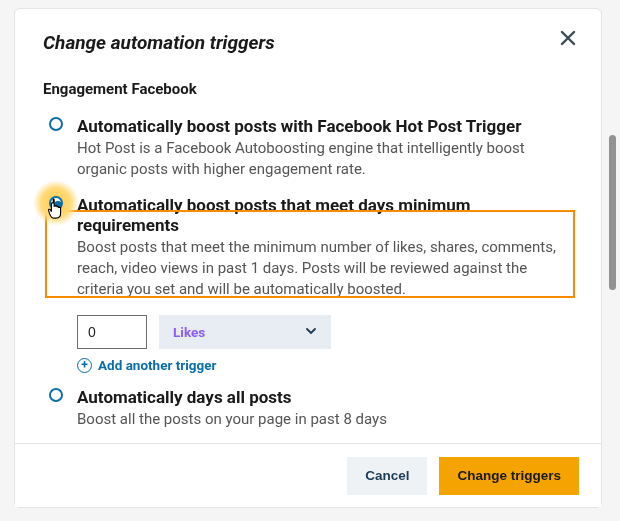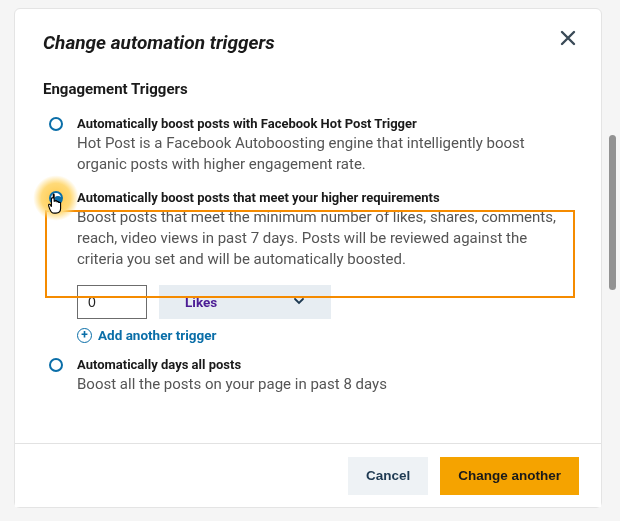--- a/index.html
+++ b/index.html
@@ -91,21 +91,21 @@
   }
   .cursor-hand {
     position:absolute;
     left: -4px;
     top: 6px;
     z-index:3;
     pointer-events:none;
   }
   .cursor-hand svg { width:22px; height:24px; }
   .opt-title {
-    font-size: 13px;
+    font-size: 17px;
     font-weight: 700;
     color: #1a1a1a;
     margin-bottom: 2px;
   }
   .opt-desc {
     font-size: 15px;
     color: #555;
     line-height: 1.38;
   }
   .highlight-box {
@@ -131,24 +131,24 @@
     font-size: 14px;
     color:#222;
   }
   .metric-select {
     width: 172px;
     height: 34px;
     background:#e7edf2;
     display:flex;
     align-items:center;
     justify-content:space-between;
-    padding: 0 26px;
+    padding: 0 14px;
     font-size: 13.5px;
     font-weight:700;
-    color:#4c1d95;
+    color:#8b5cf6;
     cursor:pointer;
   }
   .metric-select .chev { color:#1e3a52; }
   .add-trigger {
     margin: 4px 0 10px 28px;
     display:flex;
     align-items:center;
     gap:6px;
     color:#0a6ea8;
     font-size: 13.5px;
@@ -195,40 +195,40 @@
 <div class="modal">
 
   <div class="close-btn">
     <svg viewBox="0 0 16 16">
         <path d="M2 2 L14 14 M14 2 L2 14" stroke="#3a4a57" stroke-width="2.4" stroke-linecap="round"></path>
       </svg>
   </div>
 
   <h1 class="dialog-title">Change automation triggers</h1>
 
-  <h2 class="section-title">Engagement Triggers</h2>
+  <h2 class="section-title">Engagement Facebook</h2>
 
   <div class="options">
 
     <div class="option">
       <div class="radio"></div>
       <div class="opt-title">Automatically boost posts with Facebook Hot Post Trigger</div>
       <div class="opt-desc">Hot Post is a Facebook Autoboosting engine that intelligently boost organic posts with higher engagement rate.</div>
     </div>
 
     <div class="option" style="padding-bottom:6px;">
       <div class="click-glow"></div>
       <div class="radio selected" style="z-index:2;"></div>
       <div class="cursor-hand">
         <svg viewBox="0 0 24 26">
             <path d="M9 3 C9 2 10 2 10 3 L10 10 L11 10 C11 9 13 9 13 10 L13 11 C13 10 15 10 15 11 L15 12 C15 11 17 11 17 12 L17 18 C17 21 15 23 12 23 L10 23 C8 23 6 21 5 18 L4 15 C3.5 13.5 5 12.5 6 14 L7 16 L7 7 C7 6 9 6 9 7 Z" fill="#fff" stroke="#000" stroke-width="1.2"></path>
           </svg>
       </div>
-      <div class="opt-title">Automatically boost posts that meet your higher requirements</div>
-      <div class="opt-desc">Boost posts that meet the minimum number of likes, shares, comments, reach, video views in past 7 days. Posts will be reviewed against the criteria you set and will be automatically boosted.</div>
+      <div class="opt-title">Automatically boost posts that meet days minimum requirements</div>
+      <div class="opt-desc">Boost posts that meet the minimum number of likes, shares, comments, reach, video views in past 1 days. Posts will be reviewed against the criteria you set and will be automatically boosted.</div>
     </div>
 
     <div class="criteria-row">
       <input class="num-input" value="0" style="">
       <div class="metric-select">
         <span>Likes</span>
         <span class="chev">
           <svg width="12" height="12" viewBox="0 0 12 12">
               <path d="M2 4 L6 8 L10 4" stroke="#1e3a52" stroke-width="1.8" fill="none" stroke-linecap="round"></path>
             </svg>
@@ -246,18 +246,18 @@
       <div class="opt-title">Automatically days all posts</div>
       <div class="opt-desc">Boost all the posts on your page in past 8 days</div>
     </div>
 
   </div>
 
   <div class="highlight-box"></div>
 
   <div class="footer">
     <button class="btn btn-cancel">Cancel</button>
-    <button class="btn btn-primary">Change another</button>
+    <button class="btn btn-primary">Change triggers</button>
   </div>
 
 </div>
 
 <div class="scrollbar"></div>
 
 </body></html>

